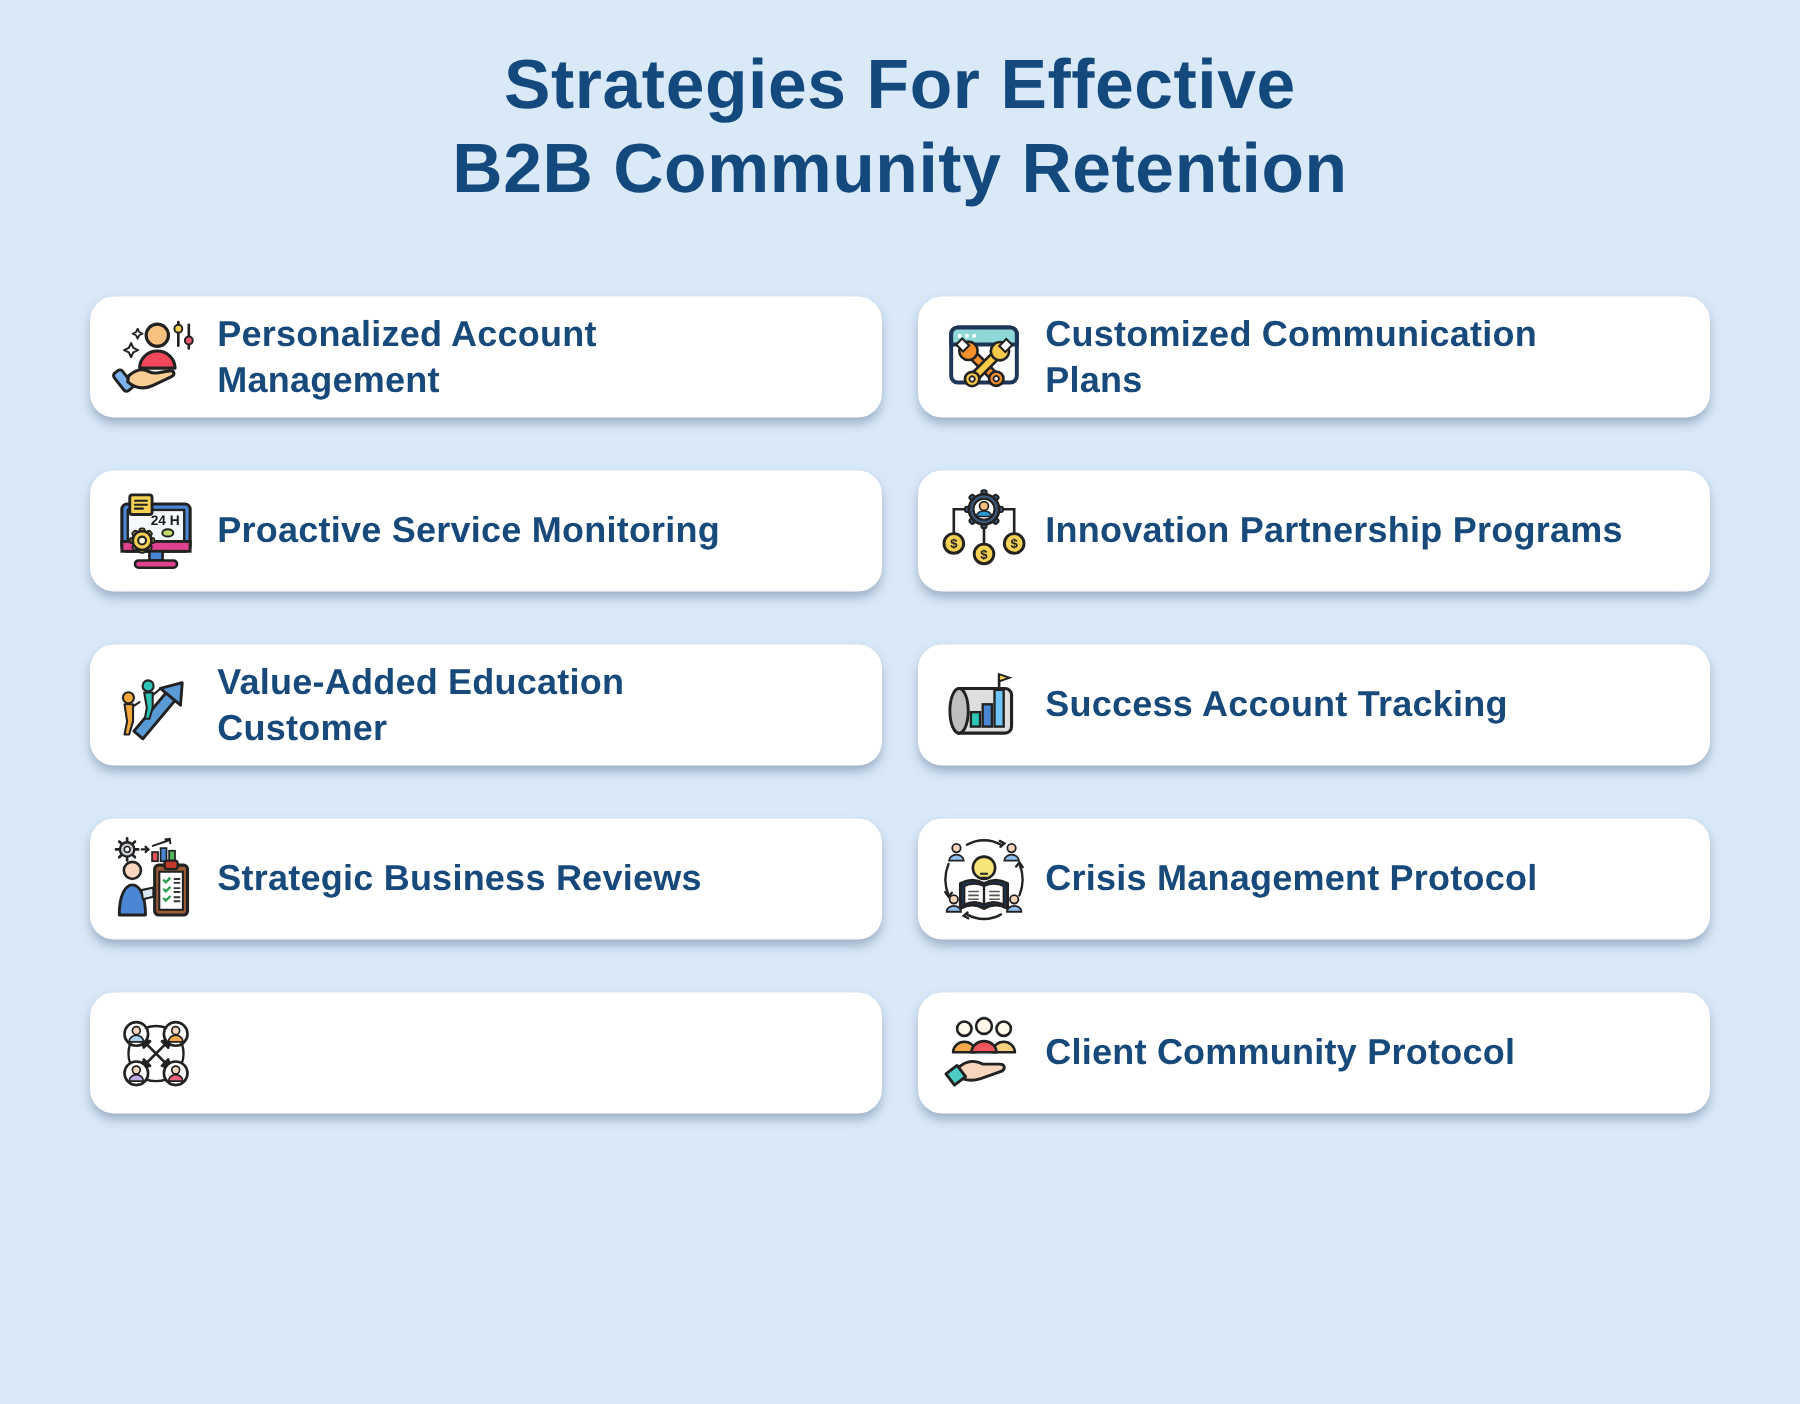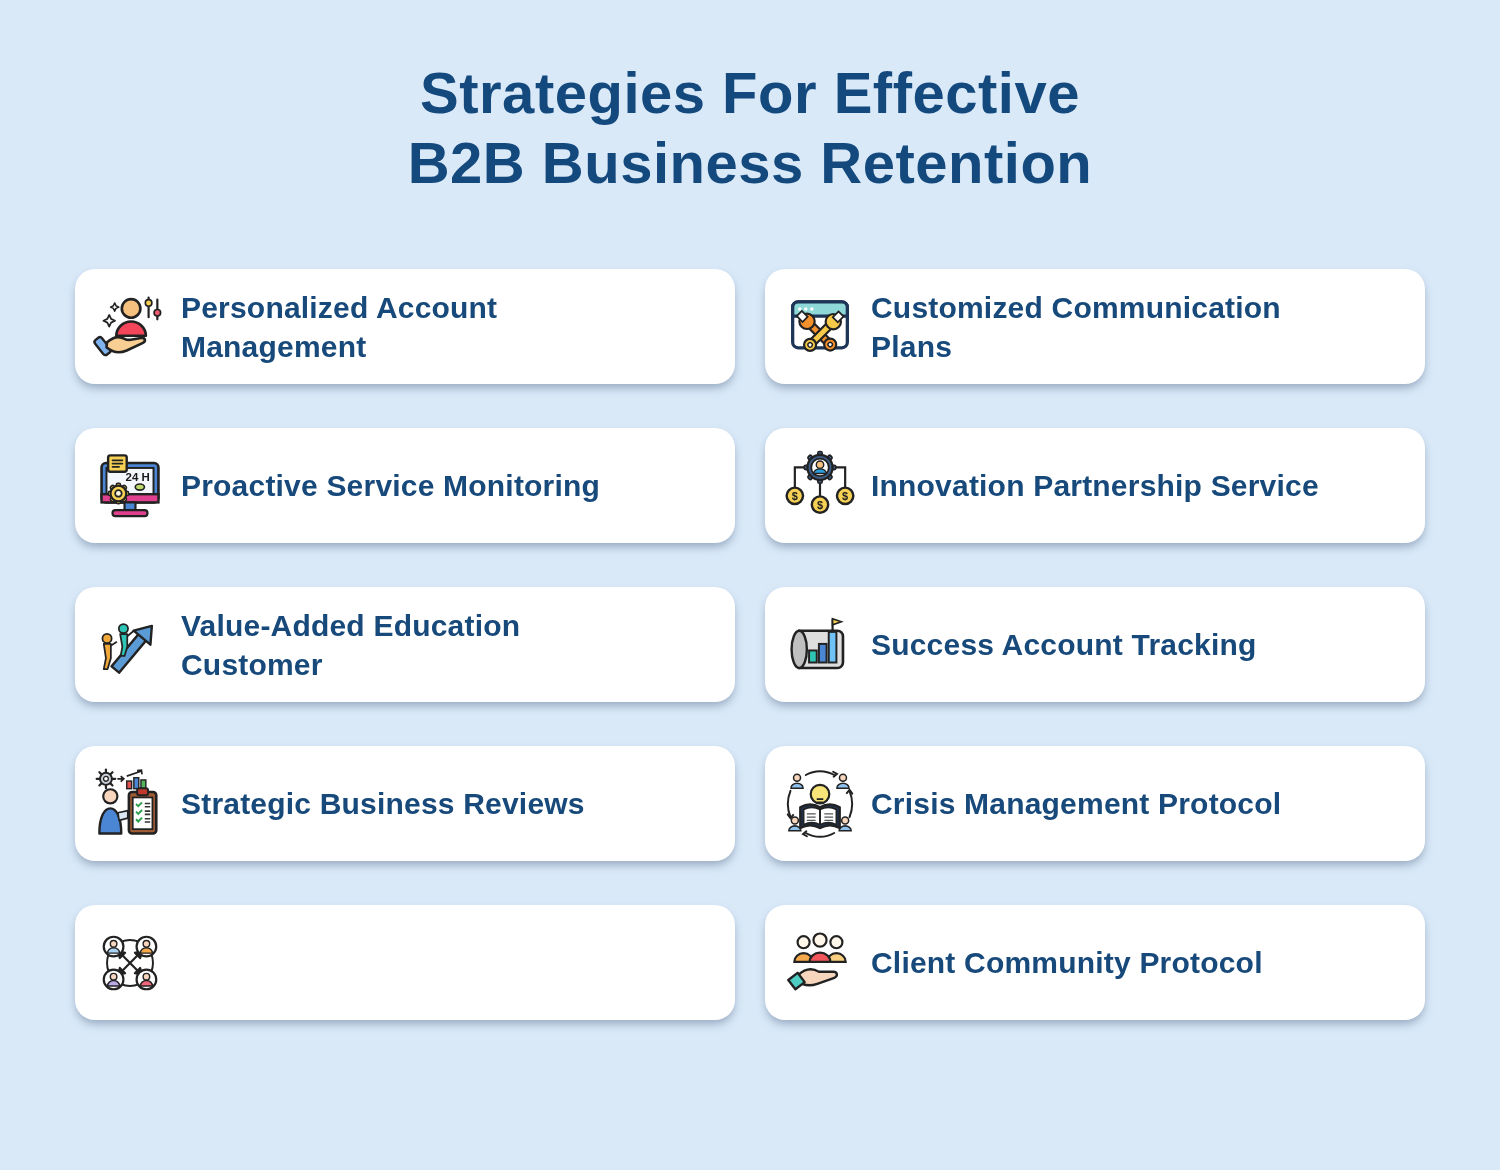--- a/index.html
+++ b/index.html
@@ -3,38 +3,38 @@
 <meta charset="utf-8">
 <style>
   * { margin:0; padding:0; box-sizing:border-box; }
   html,body { width:1500px; height:1170px; }
   body {
     background: var(--bg, #D9E9F8);
     font-family: "Liberation Sans", sans-serif;
     overflow: hidden;
   }
   .title {
-    padding-top: 58px;
+    padding-top: 36px;
     text-align: center;
     color: var(--title, #14497E);
     font-size: 58px;
     font-weight: 700;
     line-height: 70px;
     letter-spacing: 0.5px;
   }
   .t-line { display:block; }
   .grid {
     margin: 71px 75px 0 75px;
     display: grid;
     grid-template-columns: 660px 660px;
     column-gap: 30px;
     row-gap: 44px;
   }
   .card {
-    height: 115px;
+    height: 101px;
     background: var(--card, #FFFFFF);
     border-radius: 20px;
     box-shadow: 0 5px 9px -1px var(--shadow, rgba(100,120,150,0.55));
     display: flex;
     align-items: center;
     padding: 0 18px 0 20px;
   }
   .icon {
     width: 70px; height: 70px;
     flex: 0 0 70px;
@@ -52,21 +52,21 @@
   .wrap2 .label { max-width: 460px; }
   .oneline .label { white-space: nowrap; }
 </style>
 </head>
 <body>
 
 <div class="page">
 
   <h1 class="title">
     <span class="t-line">Strategies For Effective</span>
-    <span class="t-line">B2B Business Retention</span>
+    <span class="t-line">B2B Community Retention</span>
   </h1>
 
   <div class="grid">
 
     <div class="card wrap2">
       <span class="icon">
         <svg viewBox="0 0 64 64">
           <path d="M13 21l1.7 3.6 3.6 1.7-3.6 1.7L13 31.6l-1.7-3.6-3.6-1.7 3.6-1.7z" fill="#FFFFFF" stroke="#222" stroke-width="1.6" stroke-linejoin="round"></path>
           <path d="M18 10l1.2 2.6 2.6 1.2-2.6 1.2L18 17.6l-1.2-2.6-2.6-1.2 2.6-1.2z" fill="#FFFFFF" stroke="#222" stroke-width="1.4" stroke-linejoin="round"></path>
           <g stroke="#222" stroke-width="2" stroke-linecap="round">
@@ -163,21 +163,21 @@
           <path d="M26 20.5a6.2 5.6 0 0 1 12 0z" fill="#2D9CDB" stroke="#222" stroke-width="1.3"></path>
           <circle cx="32" cy="12.5" r="3.4" fill="#F6C17F" stroke="#222" stroke-width="1.3"></circle>
           <circle cx="9" cy="41" r="7.5" fill="#F7D154" stroke="#222" stroke-width="2.2"></circle>
           <circle cx="32" cy="49" r="7.5" fill="#F7D154" stroke="#222" stroke-width="2.2"></circle>
           <circle cx="55" cy="41" r="7.5" fill="#F7D154" stroke="#222" stroke-width="2.2"></circle>
           <text x="9" y="44.8" text-anchor="middle" font-size="10" font-weight="bold" fill="#222" font-family="Liberation Sans, sans-serif">$</text>
           <text x="32" y="52.8" text-anchor="middle" font-size="10" font-weight="bold" fill="#222" font-family="Liberation Sans, sans-serif">$</text>
           <text x="55" y="44.8" text-anchor="middle" font-size="10" font-weight="bold" fill="#222" font-family="Liberation Sans, sans-serif">$</text>
         </svg>
       </span>
-      <span class="label">Innovation Partnership Service</span>
+      <span class="label">Innovation Partnership Programs</span>
     </div>
 
     <div class="card wrap2">
       <span class="icon">
         <svg viewBox="0 0 64 64">
           <g transform="rotate(40 34 36)" stroke="#222" stroke-width="2.2" stroke-linejoin="round">
             <rect x="29.5" y="20" width="9" height="40" fill="#5B9BD5"></rect>
             <path d="M24 22h20L34 8z" fill="#5B9BD5"></path>
           </g>
           <path d="M14 33l6-4" stroke="#222" stroke-width="1.6" fill="none"></path>

